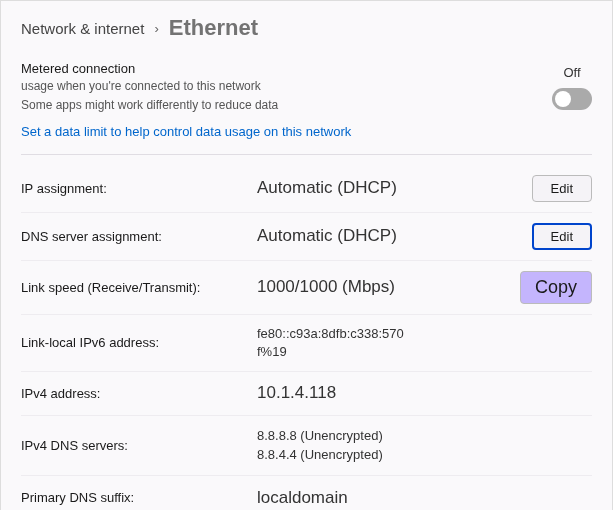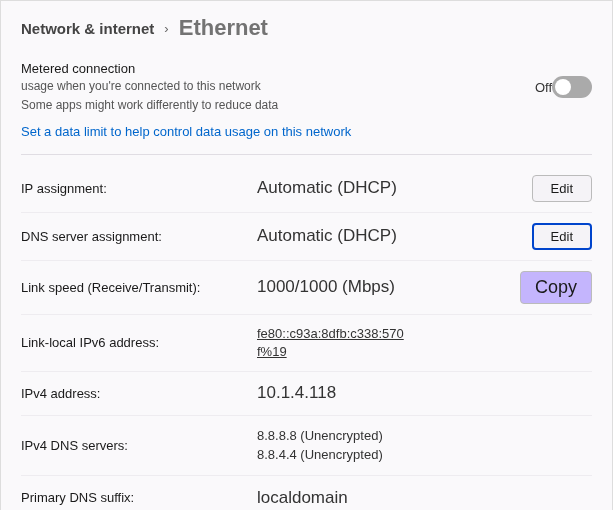--- a/index.html
+++ b/index.html
@@ -20,21 +20,21 @@
     .header {
       display: flex;
       align-items: center;
       padding: 14px 20px 10px 20px;
       background: #faf9fb;
       gap: 8px;
     }
     .header-breadcrumb {
       font-size: 15px;
       color: #444;
-      font-weight: 700;
+      font-weight: 400;
     }
     .header-chevron {
       font-size: 13px;
       color: #666;
       margin: 0 2px;
     }
     .header-title {
       font-size: 22px;
       color: #737373;
       font-weight: 700;
@@ -63,21 +63,23 @@
     }
     .metered-desc {
       font-size: 12px;
       color: #555;
       line-height: 1.4;
       margin-top: 2px;
     }
     .metered-right {
       display: flex;
       align-items: center;
+      gap: 8px;
       flex-shrink: 0;
+      flex-direction: column;
     }
     .toggle-label {
       font-size: 13px;
       color: #333;
     }
     .toggle-track {
       width: 40px;
       height: 22px;
       background: #aaa;
       border-radius: 11px;
@@ -165,21 +167,20 @@
       border: 1px solid #bbb;
       border-radius: 4px;
       cursor: pointer;
       color: #1a1a1a;
       font-family: 'Segoe UI', Arial, sans-serif;
     }
 
     
     .link-local-value {
       line-height: 1.4;
-      text-decoration: underline;
     }
   </style>
 </head>
 <body>
 
 <div class="page">
 
   <div class="header">
     <span class="header-breadcrumb">Network &amp; internet</span>
     <span class="header-chevron">›</span>

